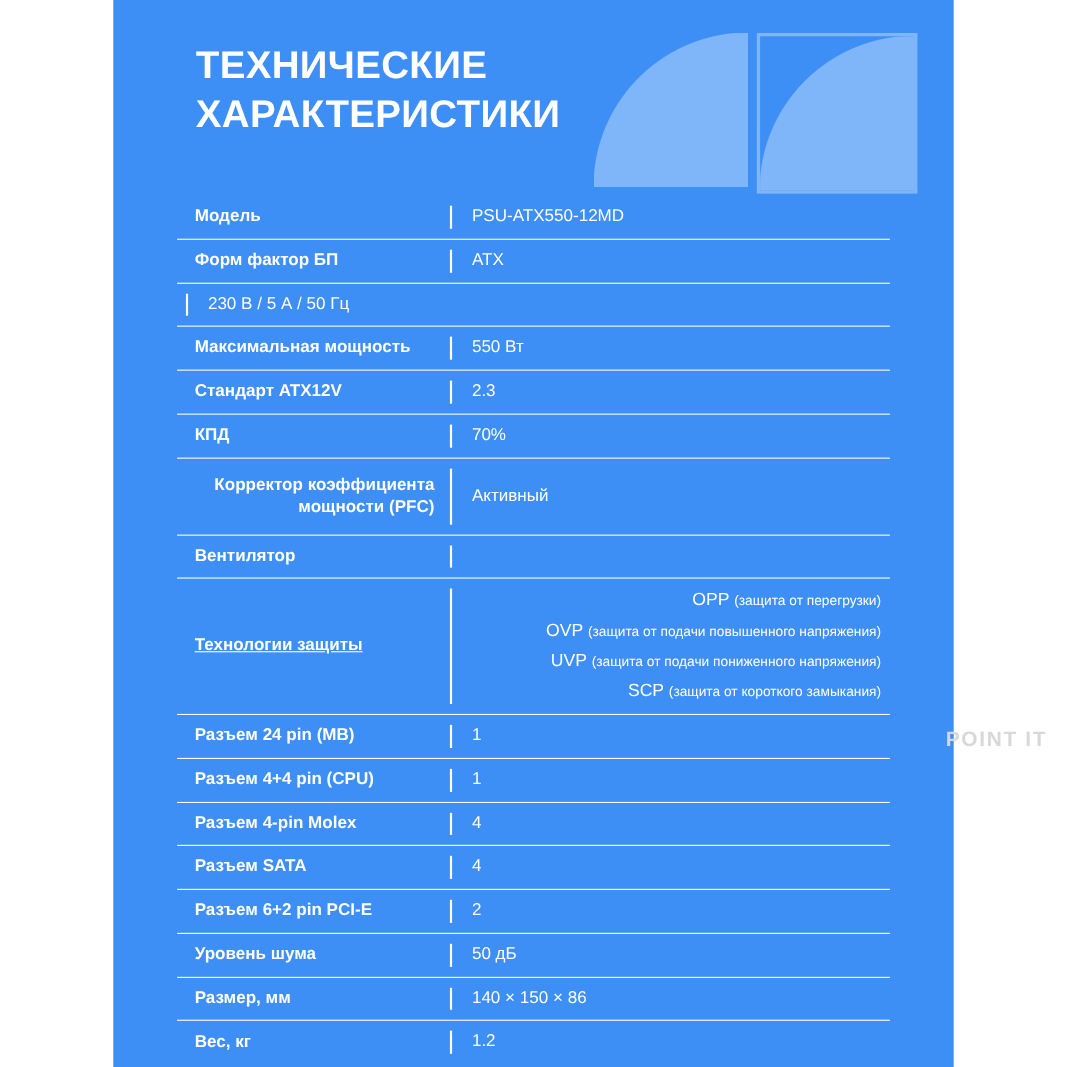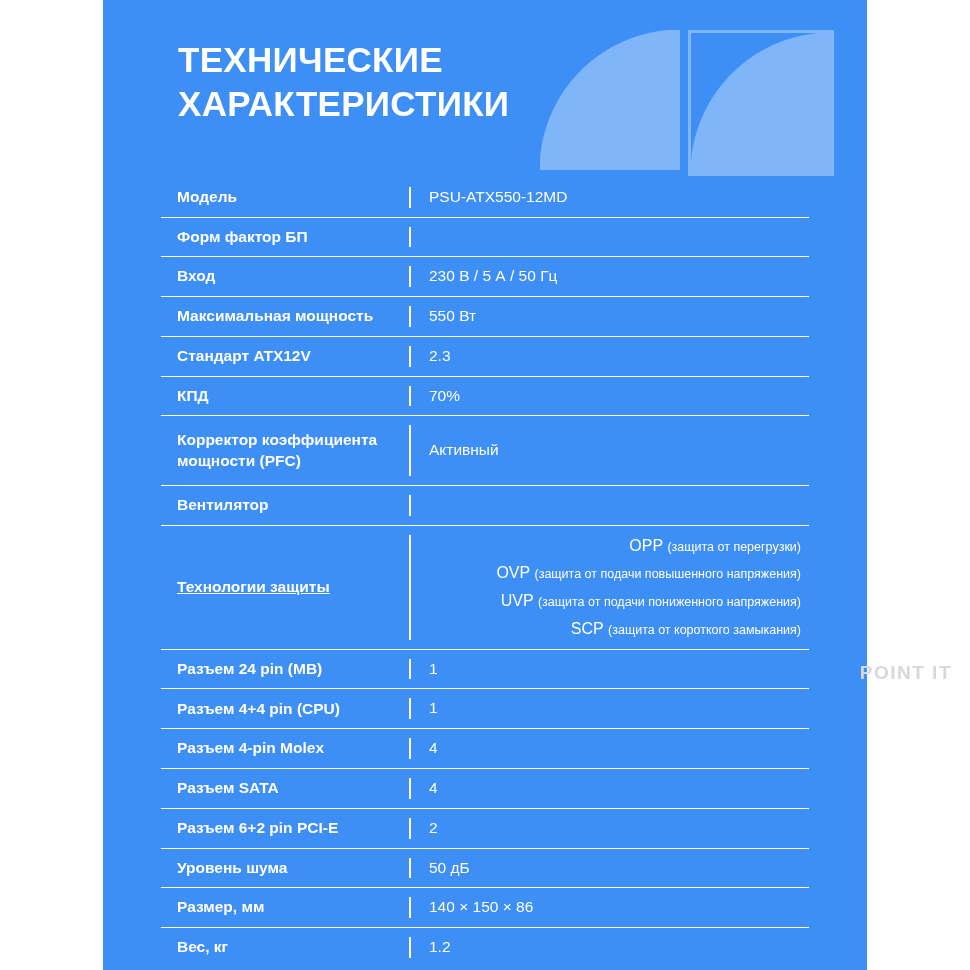--- a/index.html
+++ b/index.html
@@ -130,20 +130,21 @@
     text-decoration: underline;
   }
   .row.protect .cell-value {
     padding-top: 6px;
     padding-bottom: 6px;
     text-align: right;
   }
   .row.two-line .cell-label {
     padding-top: 14px;
     padding-bottom: 14px;
+    text-align: right;
   }
   .watermark {
     position: absolute;
     right: 18px;
     bottom: 14px;
     font-size: 19px;
     font-weight: bold;
     color: #d8d8d8;
     letter-spacing: 1.5px;
     font-family: Liberation Sans, sans-serif;
@@ -166,24 +167,24 @@
 
       <div class="row">
         <div class="cell-label">Модель</div>
         <div class="divider-col"></div>
         <div class="cell-value">PSU-ATX550-12MD</div>
       </div>
 
       <div class="row">
         <div class="cell-label">Форм фактор БП</div>
         <div class="divider-col"></div>
-      </div>
-
-      <div class="row">
-        <div class="cell-label">Вход</div>
+        <div class="cell-value">ATX</div>
+      </div>
+
+      <div class="row">
         <div class="divider-col"></div>
         <div class="cell-value">230 В / 5 А / 50 Гц</div>
       </div>
 
       <div class="row">
         <div class="cell-label">Максимальная мощность</div>
         <div class="divider-col"></div>
         <div class="cell-value">550 Вт</div>
       </div>
 

